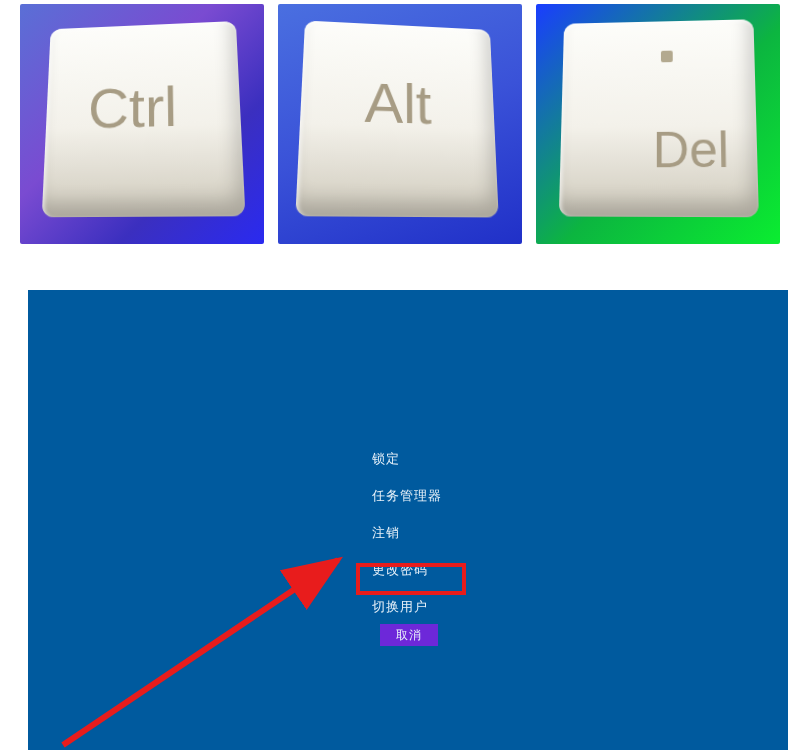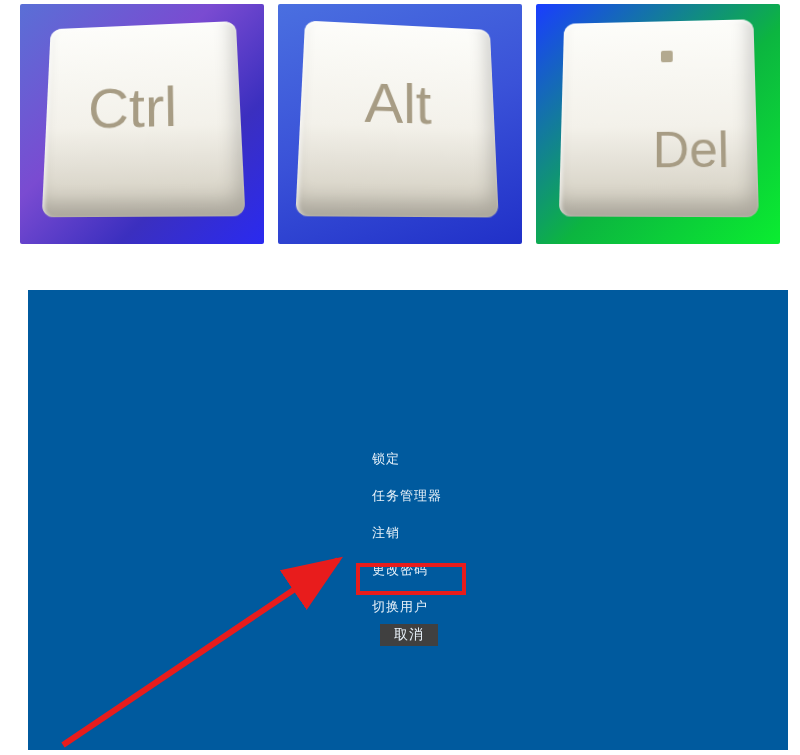--- a/index.html
+++ b/index.html
@@ -126,23 +126,23 @@
       border: 4px solid #e81c1c;
       pointer-events: none;
     }
 
     .cancel-btn {
       position: absolute;
       left: 352px;
       top: 334px;
       width: 58px;
       height: 22px;
-      background: #404040;
+      background: #6d28d9;
       color: #eaf3fb;
-      font-size: 14px;
+      font-size: 12px;
       display: flex;
       align-items: center;
       justify-content: center;
       cursor: pointer;
       letter-spacing: 1px;
     }
 
     .arrow-svg {
       position: absolute;
       left: 0;

